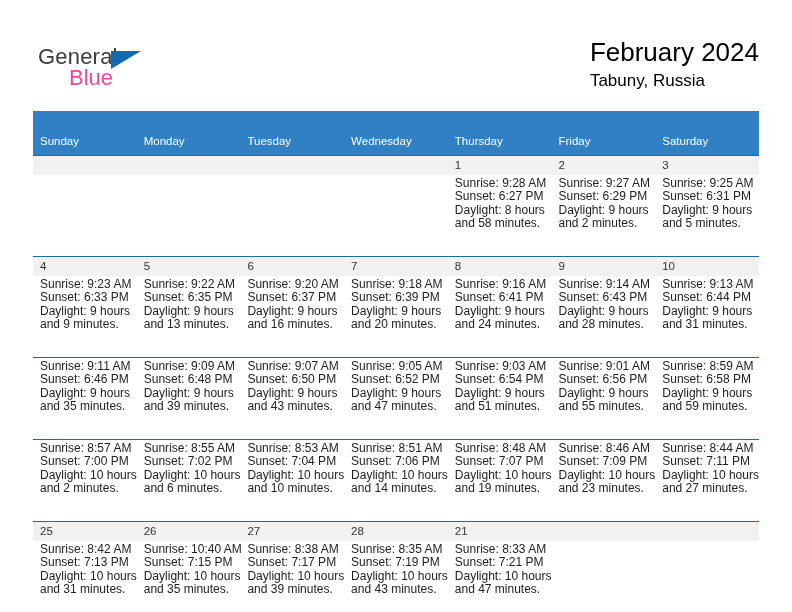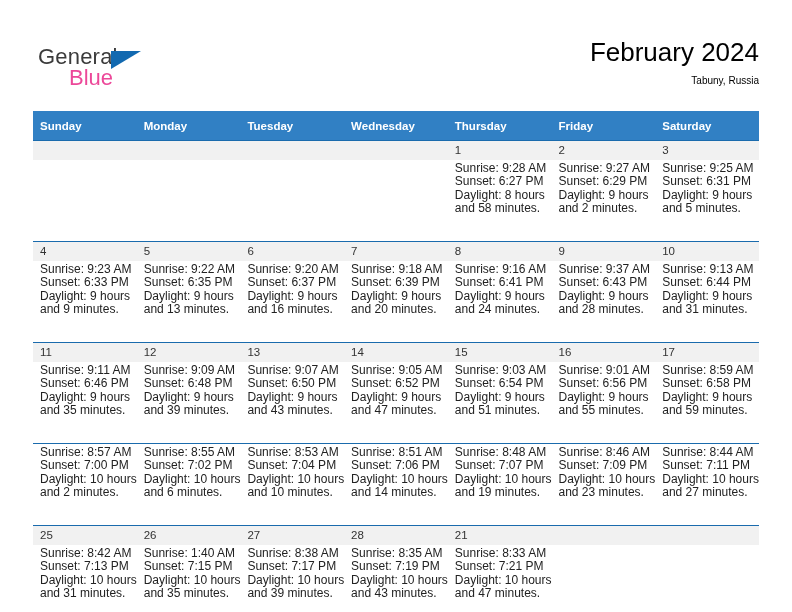--- a/index.html
+++ b/index.html
@@ -60,52 +60,52 @@
     left: 31px;
     top: 21px;
     font-size: 22px;
     color: #ec4899;
     font-family: "Liberation Sans", sans-serif;
   }
   .title-block {
     position: absolute;
     right: 0;
     top: 0;
-    text-align: right;
+    text-align: left;
   }
   .cal-title {
     font-size: 26px;
     color: #000000;
     line-height: 32px;
     white-space: nowrap;
   }
   .cal-subtitle {
-    font-size: 10px;
+    font-size: 17px;
     color: #000000;
     line-height: 20px;
     margin-top: 3px;
     white-space: nowrap;
   }
 
   
   .calendar {
     position: absolute;
     left: 33px;
     top: 105px;
     width: 726px;
     border-collapse: collapse;
     table-layout: fixed;
   }
   .calendar th {
     background: #3180c4;
     color: #ffffff;
     font-size: 11.5px;
-    font-weight: bold;
+    font-weight: normal;
     text-align: left;
-    padding: 5px 0 5px 7px;
+    padding: 20px 0 5px 7px;
     height: 19px;
     vertical-align: middle;
   }
   .week-sep td {
     height: 0;
     padding: 0;
     border-top: 1px solid #1a6bad;
     font-size: 0;
     line-height: 0;
   }
@@ -240,43 +240,34 @@
             <span class="detail-line">Daylight: 9 hours</span>
             <span class="detail-line">and 20 minutes.</span>
           </td>
           <td>
             <span class="detail-line">Sunrise: 9:16 AM</span>
             <span class="detail-line">Sunset: 6:41 PM</span>
             <span class="detail-line">Daylight: 9 hours</span>
             <span class="detail-line">and 24 minutes.</span>
           </td>
           <td>
-            <span class="detail-line">Sunrise: 9:37 AM</span>
+            <span class="detail-line">Sunrise: 9:14 AM</span>
             <span class="detail-line">Sunset: 6:43 PM</span>
             <span class="detail-line">Daylight: 9 hours</span>
             <span class="detail-line">and 28 minutes.</span>
           </td>
           <td>
             <span class="detail-line">Sunrise: 9:13 AM</span>
             <span class="detail-line">Sunset: 6:44 PM</span>
             <span class="detail-line">Daylight: 9 hours</span>
             <span class="detail-line">and 31 minutes.</span>
           </td>
         </tr>
         <tr class="week-sep">
           <td colspan="7"></td>
-        </tr>
-        <tr class="daynum-row">
-          <td>11</td>
-          <td>12</td>
-          <td>13</td>
-          <td>14</td>
-          <td>15</td>
-          <td>16</td>
-          <td>17</td>
         </tr>
         <tr class="detail-row">
           <td>
             <span class="detail-line">Sunrise: 9:11 AM</span>
             <span class="detail-line">Sunset: 6:46 PM</span>
             <span class="detail-line">Daylight: 9 hours</span>
             <span class="detail-line">and 35 minutes.</span>
           </td>
           <td>
             <span class="detail-line">Sunrise: 9:09 AM</span>
@@ -375,21 +366,21 @@
           <td class="empty"></td>
         </tr>
         <tr class="detail-row">
           <td>
             <span class="detail-line">Sunrise: 8:42 AM</span>
             <span class="detail-line">Sunset: 7:13 PM</span>
             <span class="detail-line">Daylight: 10 hours</span>
             <span class="detail-line">and 31 minutes.</span>
           </td>
           <td>
-            <span class="detail-line">Sunrise: 1:40 AM</span>
+            <span class="detail-line">Sunrise: 10:40 AM</span>
             <span class="detail-line">Sunset: 7:15 PM</span>
             <span class="detail-line">Daylight: 10 hours</span>
             <span class="detail-line">and 35 minutes.</span>
           </td>
           <td>
             <span class="detail-line">Sunrise: 8:38 AM</span>
             <span class="detail-line">Sunset: 7:17 PM</span>
             <span class="detail-line">Daylight: 10 hours</span>
             <span class="detail-line">and 39 minutes.</span>
           </td>

